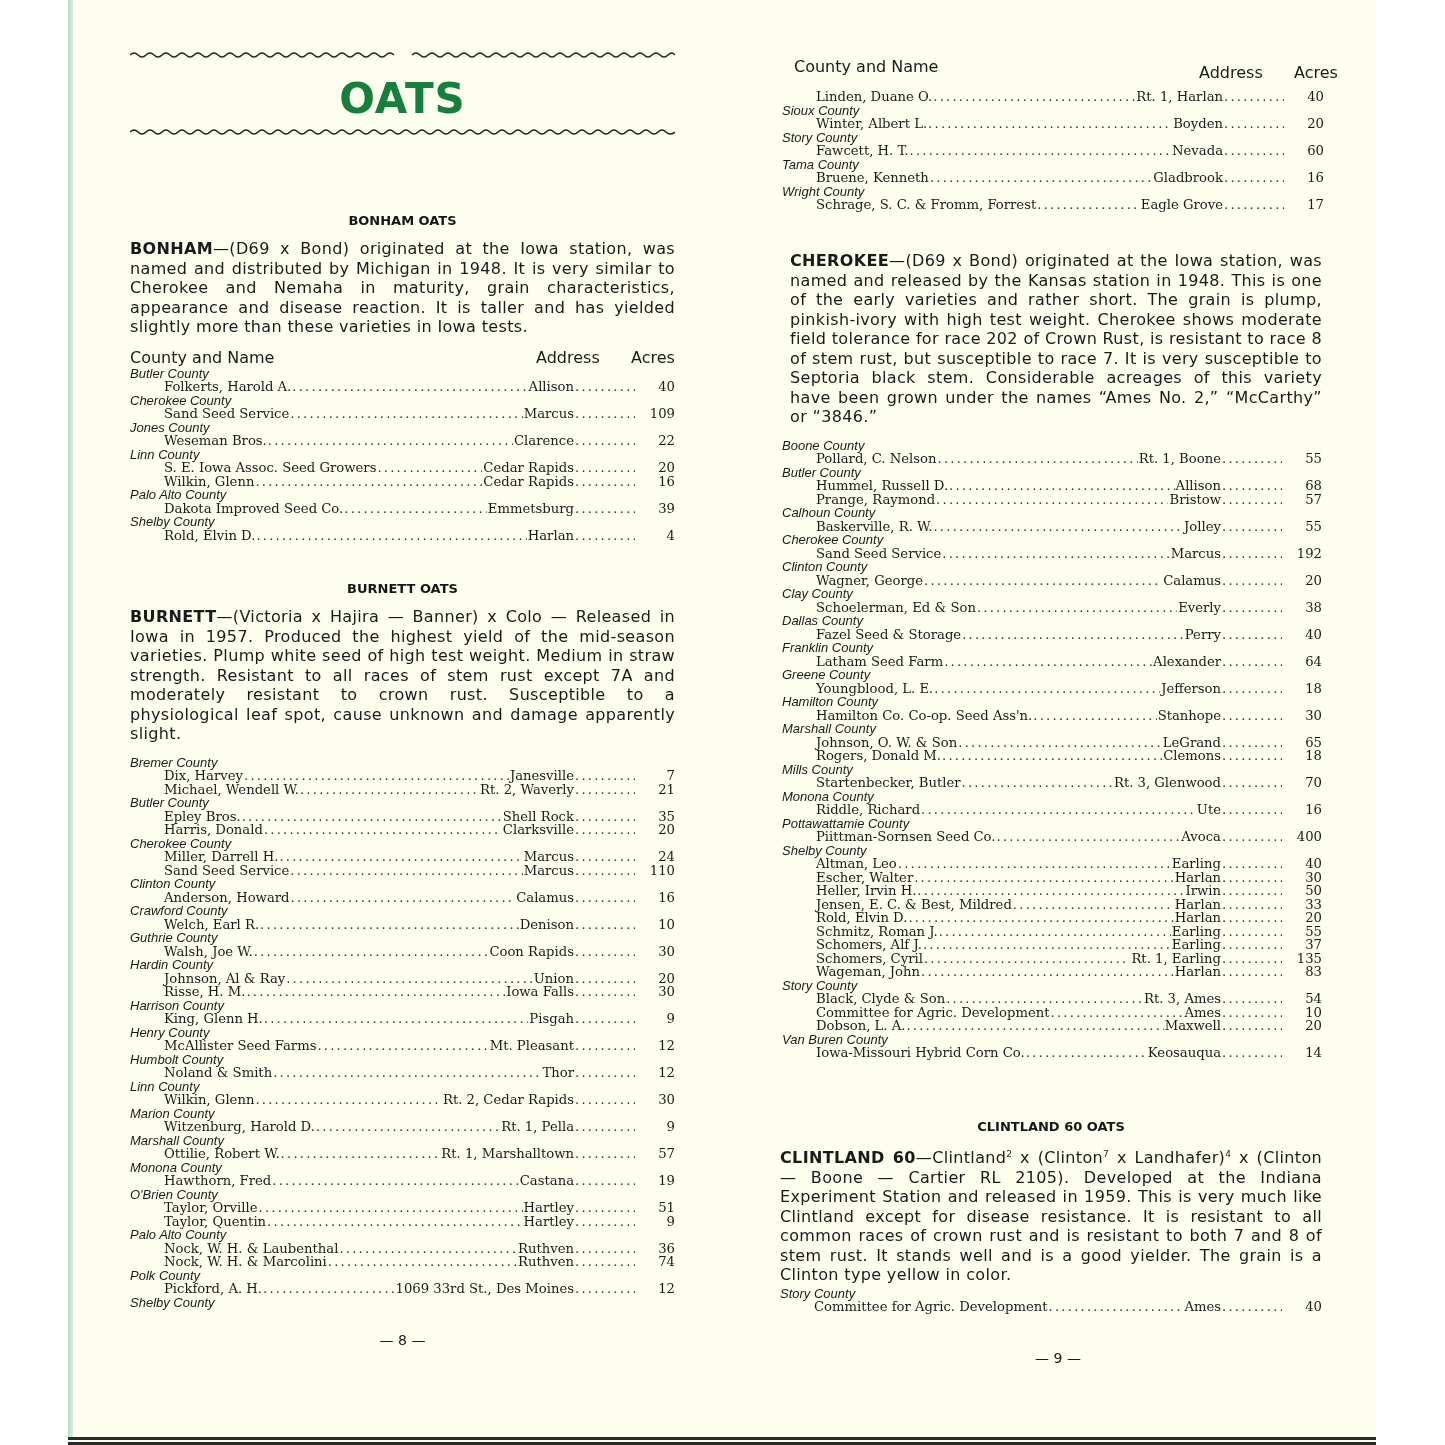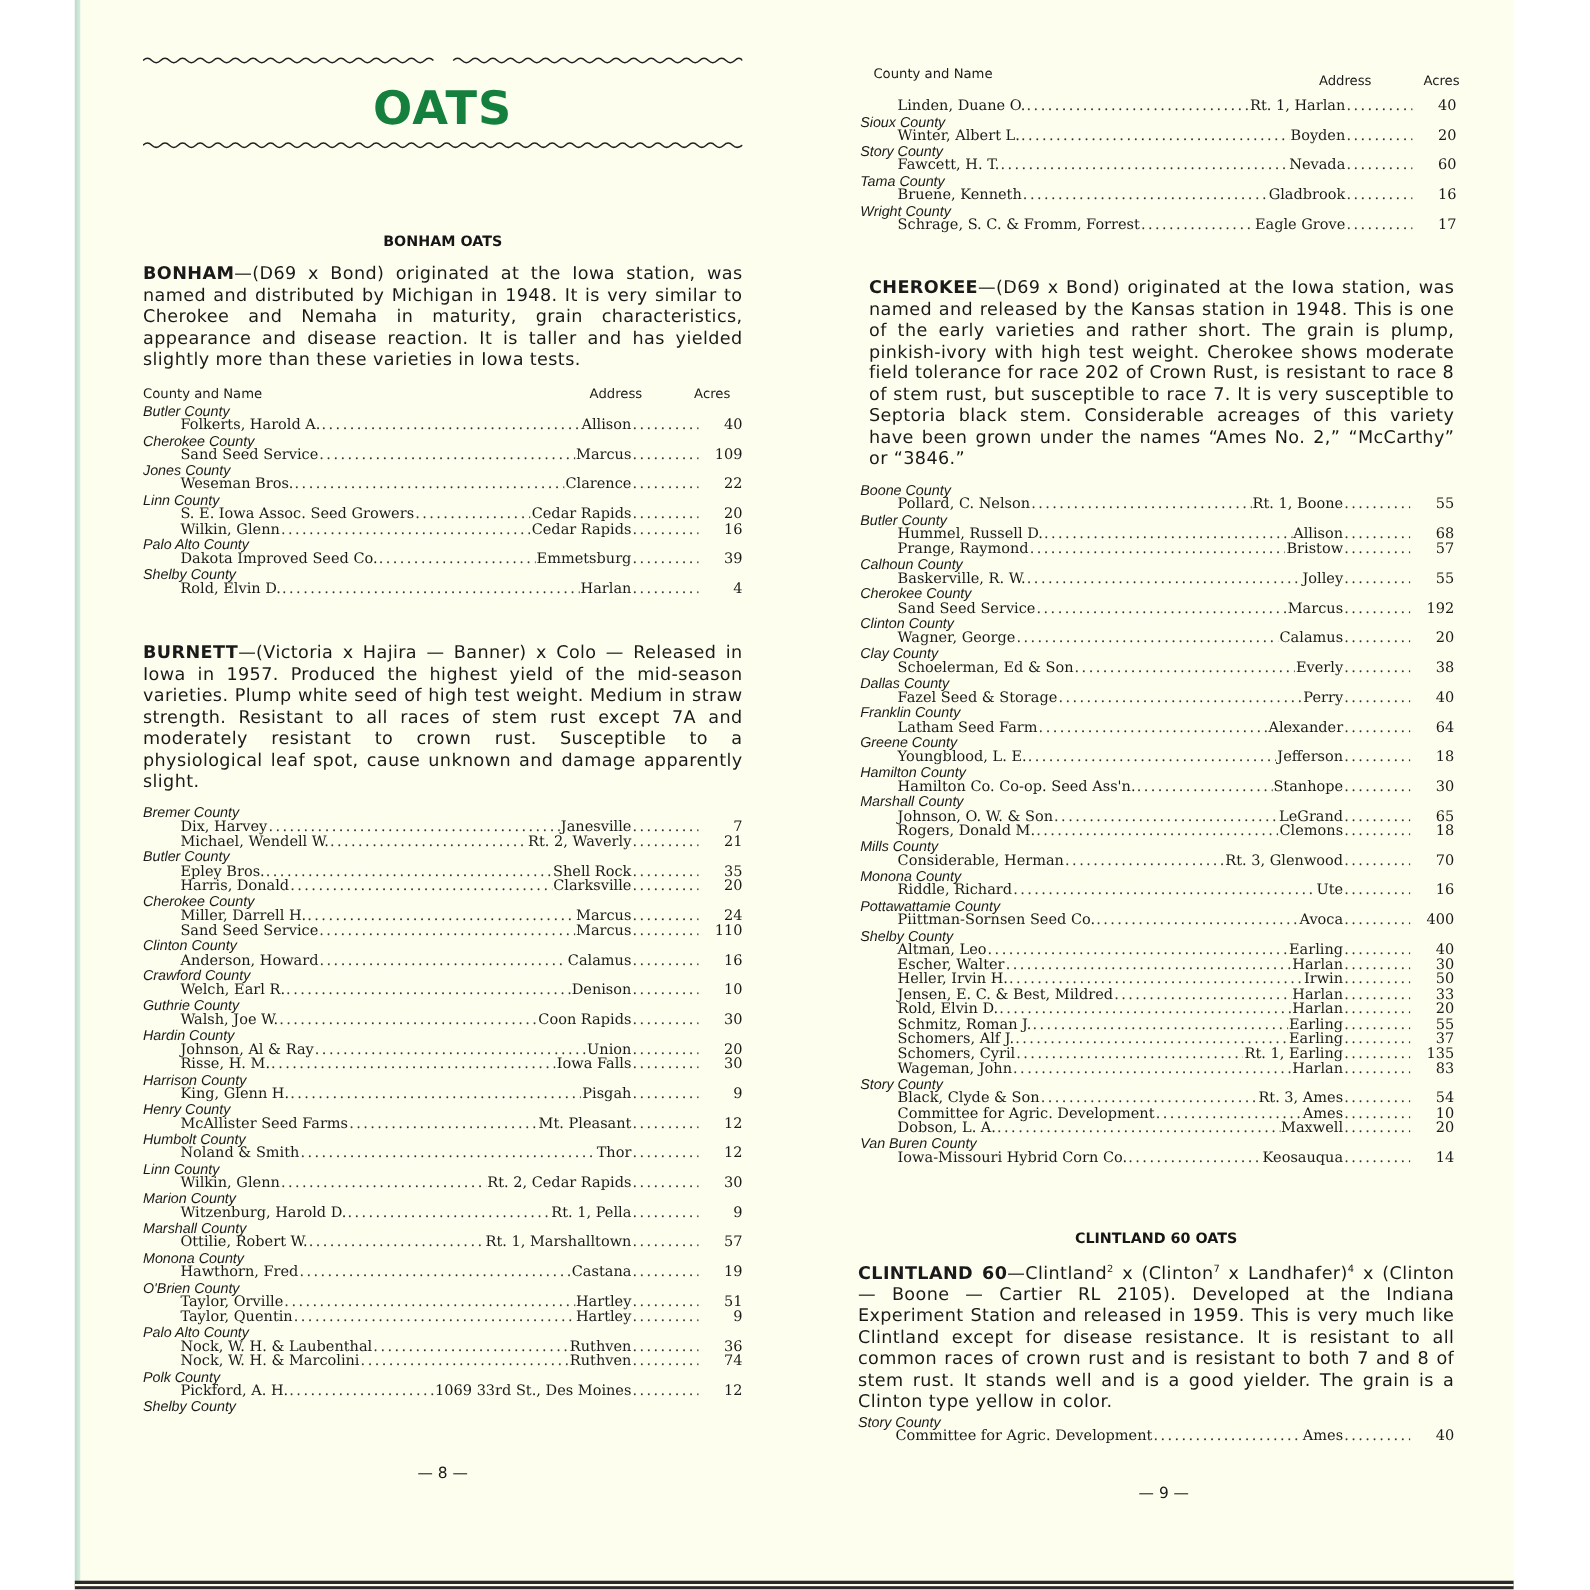--- a/index.html
+++ b/index.html
@@ -40,21 +40,21 @@
     color: #161616; margin: 0; line-height: 24px;
   }
   .desc {
     font-family: "DejaVu Sans", sans-serif; font-size: 16px; line-height: 19.5px;
     text-align: justify; text-align-last: left; margin: 6px 0 0 0; color: #1a1a1a;
     letter-spacing: 0.35px;
   }
   .desc b { font-weight: bold; }
   .desc sup { font-size: 9px; }
   .col-header {
-    display: flex; font-size: 12px; line-height: 18px; color: #1a1a1a;
+    display: flex; font-size: 16px; line-height: 18px; color: #1a1a1a;
     margin-top: 12px;
   }
   .col-header .h-name { flex: 1; }
   .col-header .h-addr { width: 95px; text-align: left; }
   .col-header .h-acres { width: 44px; }
 
   .listing { font-family: "DejaVu Serif", serif; font-size: 13.2px; color: #1a1a1a; }
   .county {
     font-family: Liberation Sans, sans-serif; font-style: italic; font-size: 13px;
     line-height: 13.5px; padding-left: 0;
@@ -148,20 +148,21 @@
           <span class="name">Rold, Elvin D.</span>
           <span class="dots"></span>
           <span class="addr">Harlan</span>
           <span class="dots2"></span>
           <span class="acres">4</span>
         </div>
       </div>
   </div>
 
   <div style="position:absolute; top:577px; left:0; width:545px;">
+    <h2 class="section-title">BURNETT OATS</h2>
     <p class="desc"><b>BURNETT</b><span>—(Victoria x Hajira — Banner) x Colo — Released in Iowa in 1957. Produced the highest yield of the mid-season varieties. Plump white seed of high test weight. Medium in straw strength. Resistant to all races of stem rust except 7A and moderately resistant to crown rust. Susceptible to a physiological leaf spot, cause unknown and damage apparently slight.</span></p>
     <div class="gap" style="height:12px"></div>
     <div class="listing">
         <div class="county">Bremer County</div>
         <div class="entry">
           <span class="name">Dix, Harvey</span>
           <span class="dots"></span>
           <span class="addr">Janesville</span>
           <span class="dots2"></span>
           <span class="acres">7</span>
@@ -492,21 +493,21 @@
         </div>
         <div class="entry">
           <span class="name">Rogers, Donald M.</span>
           <span class="dots"></span>
           <span class="addr">Clemons</span>
           <span class="dots2"></span>
           <span class="acres">18</span>
         </div>
         <div class="county">Mills County</div>
         <div class="entry">
-          <span class="name">Considerable, Herman</span>
+          <span class="name">Startenbecker, Butler</span>
           <span class="dots"></span>
           <span class="addr">Rt. 3, Glenwood</span>
           <span class="dots2"></span>
           <span class="acres">70</span>
         </div>
         <div class="county">Monona County</div>
         <div class="entry">
           <span class="name">Riddle, Richard</span>
           <span class="dots"></span>
           <span class="addr">Ute</span>

